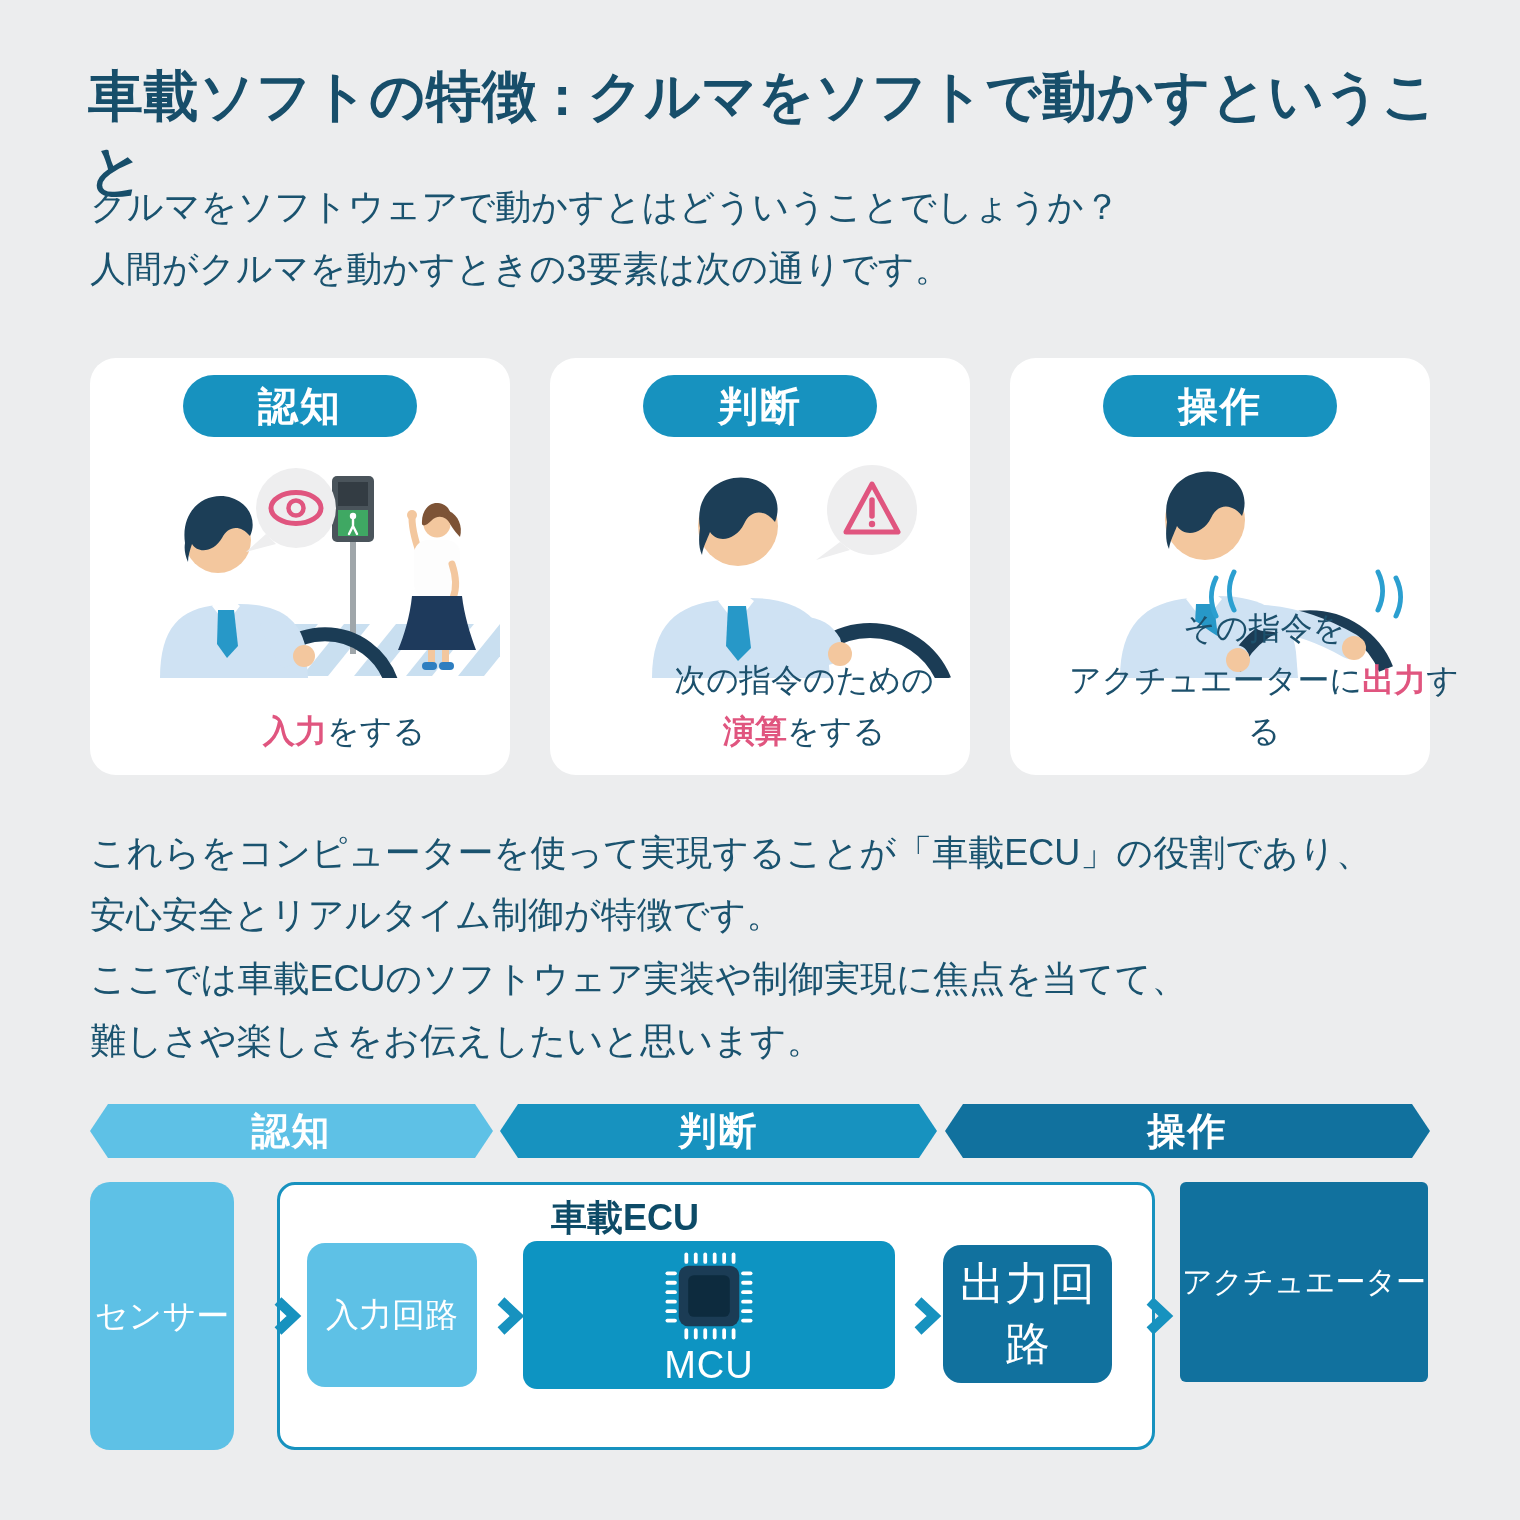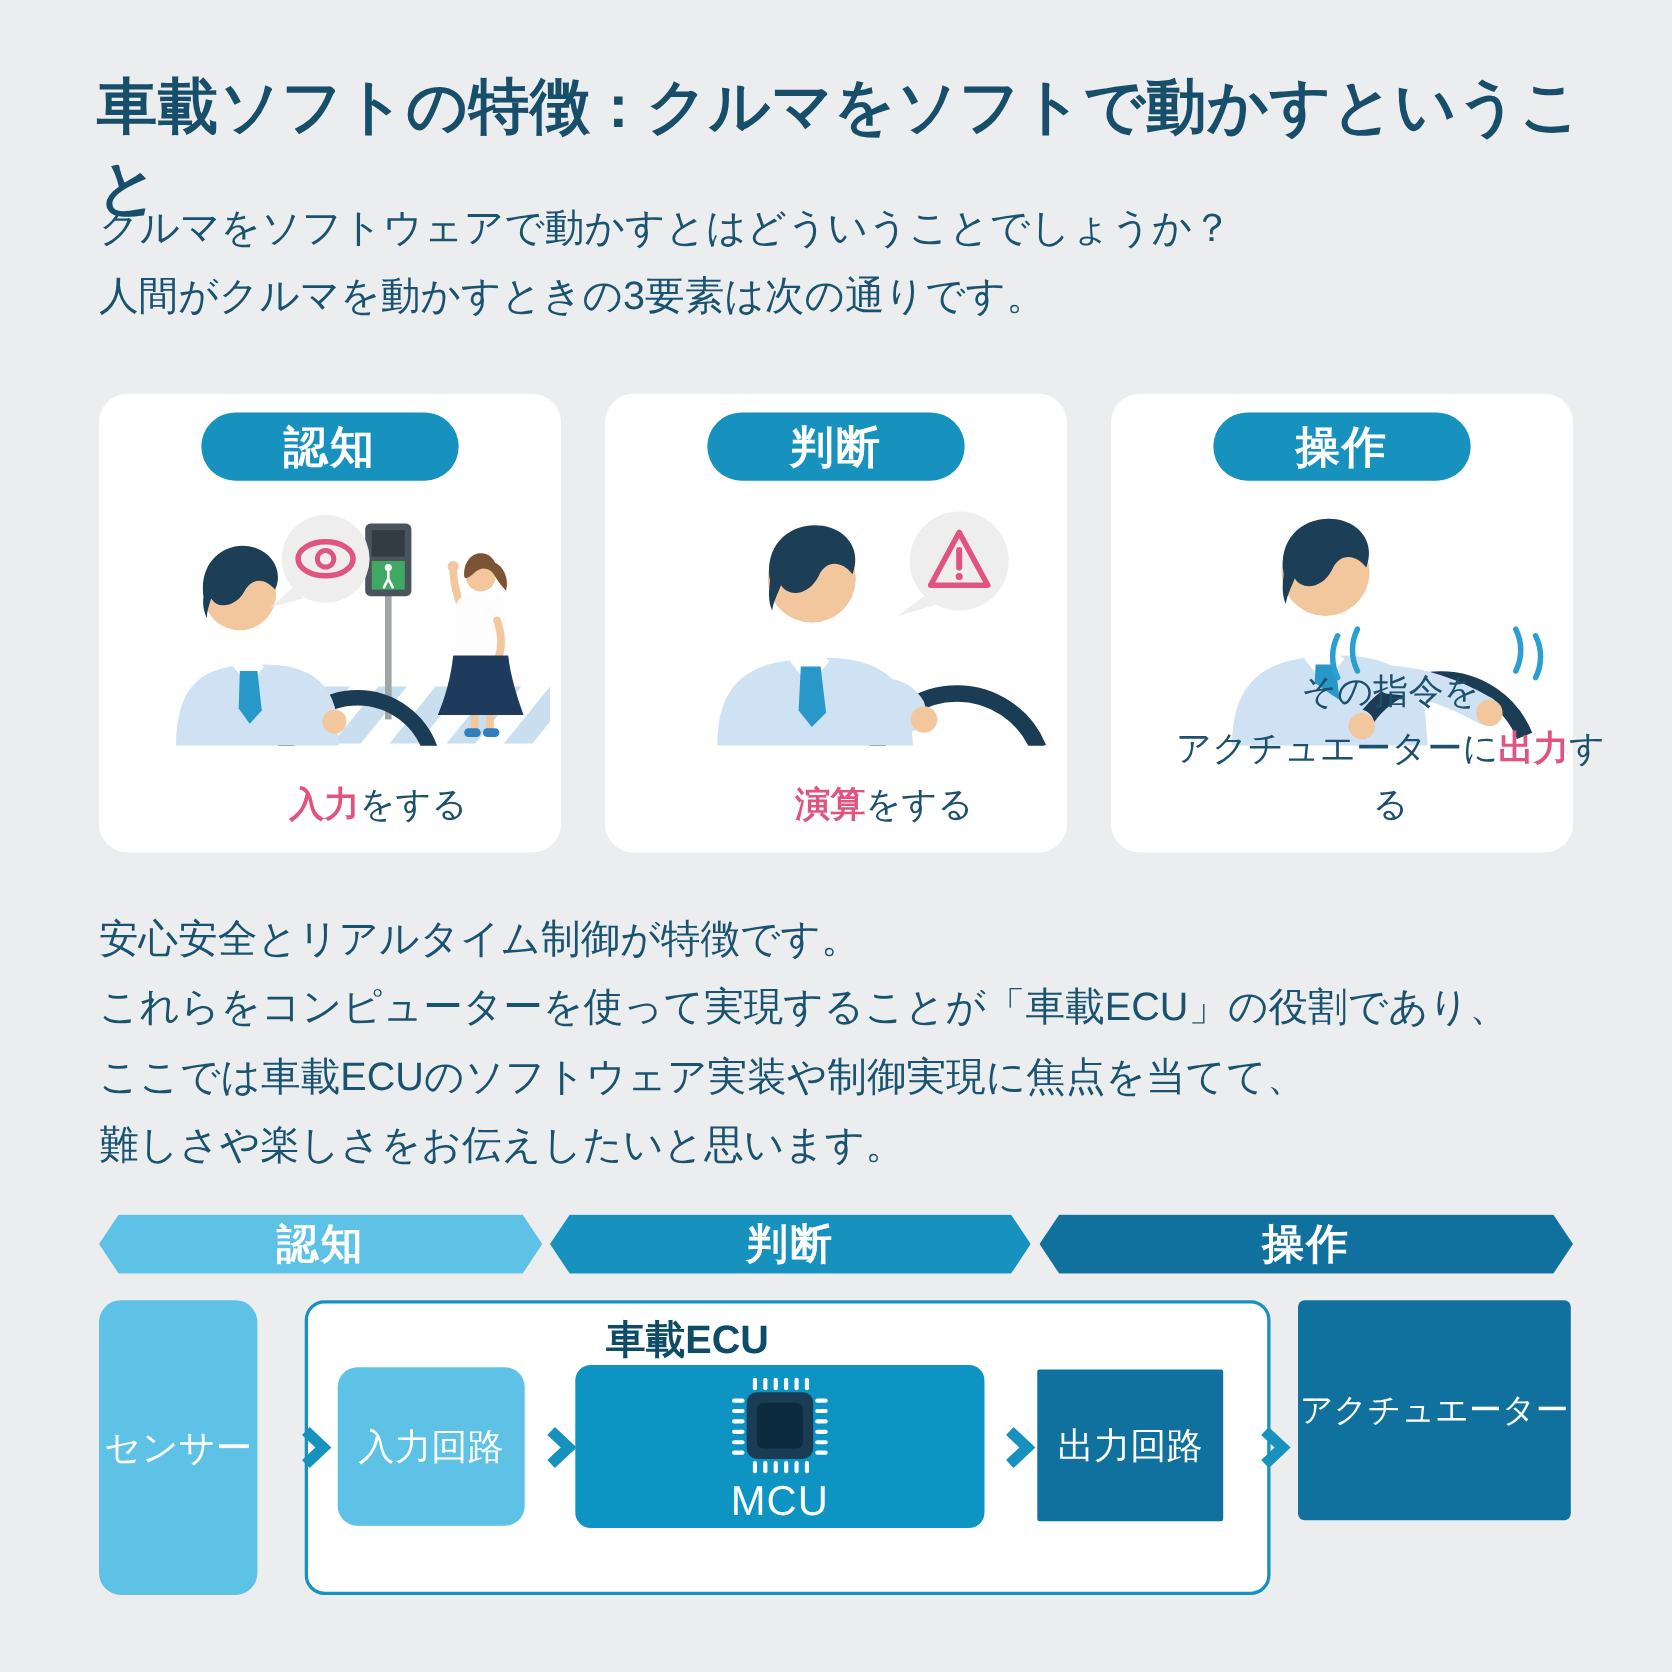--- a/index.html
+++ b/index.html
@@ -57,21 +57,21 @@
     left:277px;top:1182px;width:878px;height:268px;background:#fff;
     border:3px solid #1792BF;border-radius:18px;box-sizing:border-box;
   }
   .ecu-label{left:277px;top:1194px;width:696px;text-align:center;font-size:36px;font-weight:600;color:#0D4B67;}
   .box-input{left:307px;top:1243px;width:170px;height:144px;background:#5EC1E6;border-radius:18px;font-size:33px;}
   .box-mcu{
     left:523px;top:1241px;width:372px;height:148px;background:#0D94C2;border-radius:14px;
     display:flex;flex-direction:column;align-items:center;justify-content:center;color:#fff;
   }
   .mcu-text{font-size:38px;font-weight:500;margin-top:-4px;letter-spacing:1px;}
-  .box-output{left:943px;top:1245px;width:169px;height:138px;background:#11719E;border-radius:2px;font-size:33px;}
+  .box-output{left:943px;top:1245px;width:169px;height:138px;background:#11719E;border-radius:18px;font-size:45px;}
   .box-actuator{left:1180px;top:1182px;width:248px;height:200px;background:#11719E;border-radius:6px;font-size:30px;}
   .flow-arrow{top:1294px;height:44px;}
 </style>
 </head>
 <body>
 
 <div class="abs page-title">車載ソフトの特徴 : クルマをソフトで動かすということ</div>
 
 <div class="abs para para-intro">
   <div>クルマをソフトウェアで動かすとはどういうことでしょうか？</div>
@@ -158,20 +158,21 @@
         <circle cx="312" cy="62" r="45" fill="#EEEEEF"></circle>
         <path d="M280,94 L256,112 L290,102 Z" fill="#EEEEEF"></path>
         <g>
           <path d="M312,36 L338,84 L286,84 Z" stroke="#E0557F" stroke-width="5" stroke-linejoin="round" fill="none"></path>
           <path d="M312,52 L312,68" stroke="#E0557F" stroke-width="5.5" stroke-linecap="round"></path>
           <circle cx="312" cy="76" r="3.2" fill="#E0557F"></circle>
         </g>
       </g>
     </svg>
     <div class="caption">
+      <div><span>次の指令のための</span></div>
       <div><span></span><span class="kw">演算</span><span>をする</span></div>
     </div>
   </div>
 
   <div class="card">
     <div class="badge">操作</div>
     <svg class="card-ill" viewBox="0 0 400 230">
       <g>
         <path d="M100,230 C100,178 124,154 170,150 L198,148 C246,148 272,168 276,204 L278,230 Z" fill="#CFE2F3"></path>
         <path d="M166,151 L184,137 L202,151 L184,174 Z" fill="#FFFFFF"></path>
@@ -192,22 +193,22 @@
       </g>
     </svg>
     <div class="caption">
       <div><span>その指令を</span></div>
       <div><span>アクチュエーターに</span><span class="kw">出力</span><span>する</span></div>
     </div>
   </div>
 </div>
 
 <div class="abs para para-mid">
+  <div>これらをコンピューターを使って実現することが「車載ECU」の役割であり、</div>
   <div>安心安全とリアルタイム制御が特徴です。</div>
-  <div>これらをコンピューターを使って実現することが「車載ECU」の役割であり、</div>
 </div>
 
 <div class="abs para para-close">
   <div>ここでは車載ECUのソフトウェア実装や制御実現に焦点を当てて、</div>
   <div>難しさや楽しさをお伝えしたいと思います。</div>
 </div>
 
 <div class="abs stage stage-1">認知</div>
 <div class="abs stage stage-2">判断</div>
 <div class="abs stage stage-3">操作</div>

